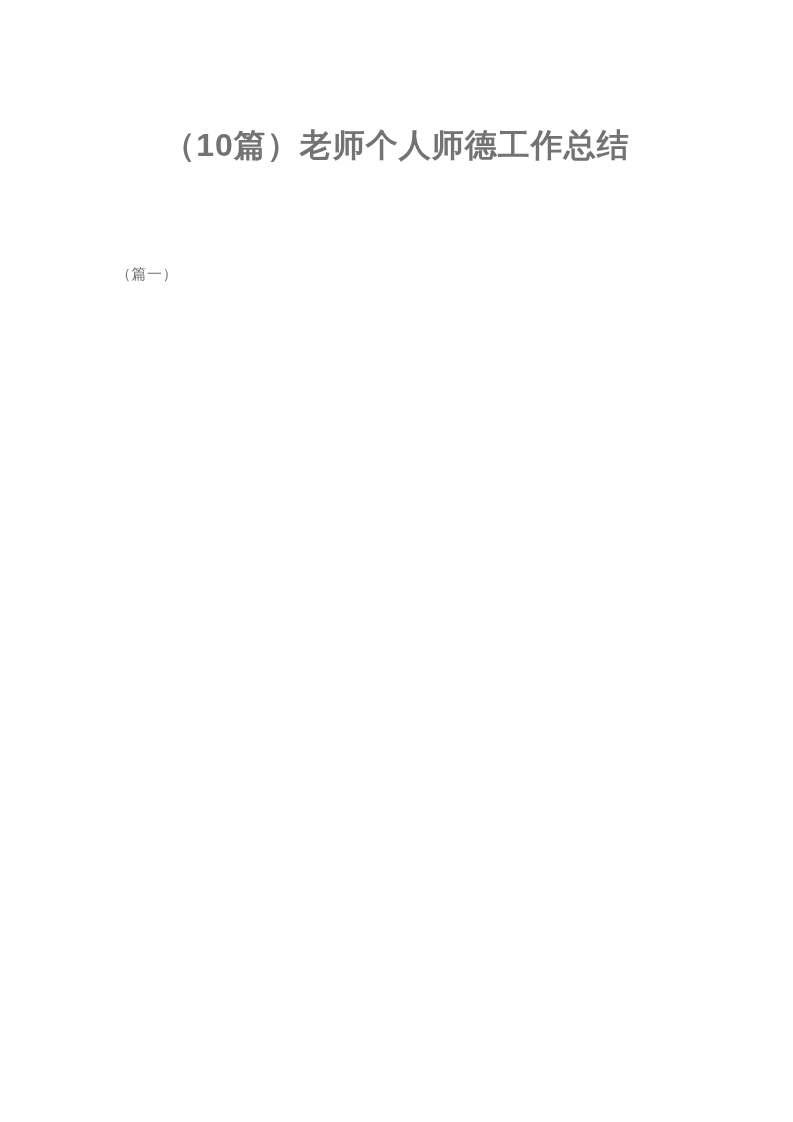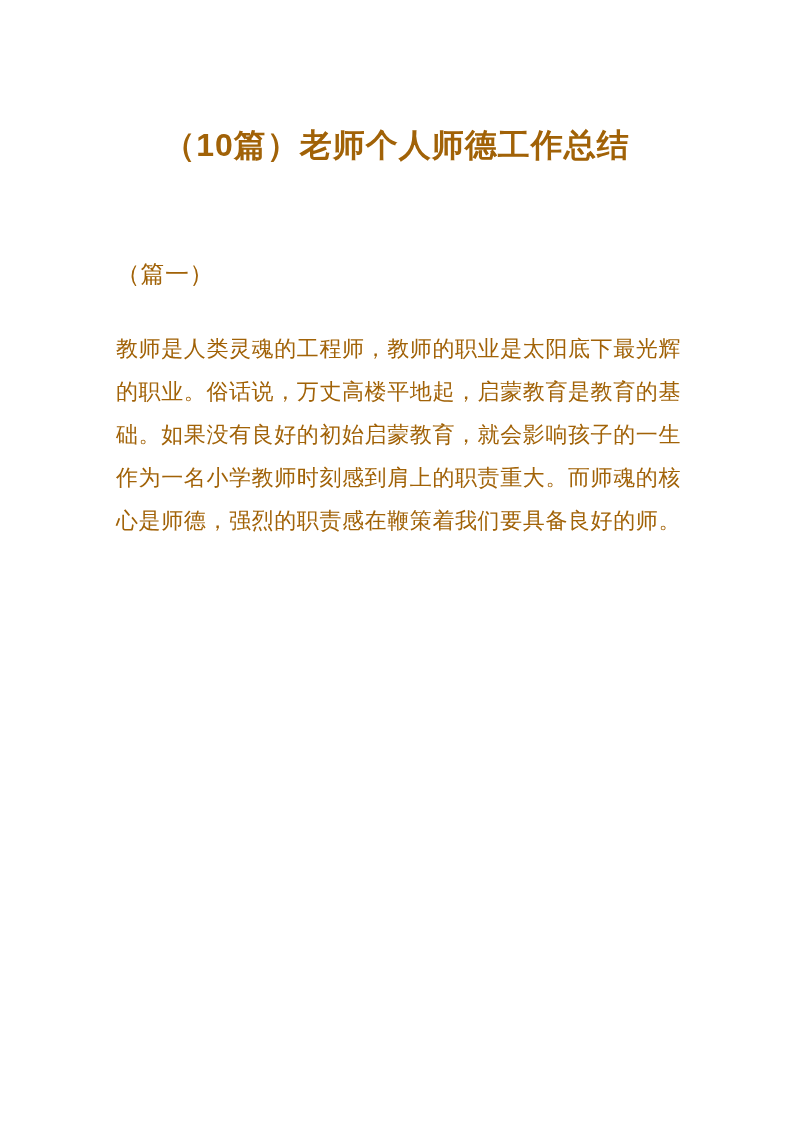--- a/index.html
+++ b/index.html
@@ -6,39 +6,39 @@
     margin: 0;
     padding: 0;
     background: #ffffff;
   }
   .page {
     position: relative;
     width: 793px;
     height: 1122px;
     margin: 0 auto;
     background: #ffffff;
-    color: #a16207;
+    color: #737373;
     font-family: "Liberation Sans", "DejaVu Sans", sans-serif;
     box-sizing: border-box;
     padding-top: 123px;
     overflow: hidden;
     border-radius: 29px;
   }
   .doc-title {
     margin: 0;
     text-align: center;
     font-size: 32px;
     font-weight: 700;
     line-height: 44px;
     letter-spacing: 1px;
     white-space: nowrap;
   }
   .section-label {
     margin: 85px 108px 0 116px;
-    font-size: 24px;
+    font-size: 15px;
     line-height: 43px;
     letter-spacing: 0.5px;
   }
   .paragraph {
     margin: 32px 100px 0 116px;
     font-size: 22px;
     line-height: 43px;
     letter-spacing: 0.6px;
     white-space: nowrap;
   }
@@ -48,15 +48,14 @@
 </style>
 </head>
 <body>
 
 <div class="page">
   <h1 class="doc-title">（10篇）老师个人师德工作总结</h1>
 
   <div class="section-label">（篇一）</div>
 
 
-  <div class="paragraph">教师是人类灵魂的工程师，教师的职业是太阳底下最光辉<br>的职业。俗话说，万丈高楼平地起，启蒙教育是教育的基<br>础。如果没有良好的初始启蒙教育，就会影响孩子的一生<br>作为一名小学教师时刻感到肩上的职责重大。而师魂的核<br>心是师德，强烈的职责感在鞭策着我们要具备良好的师。</div>
 
 </div>
 
 </body></html>

